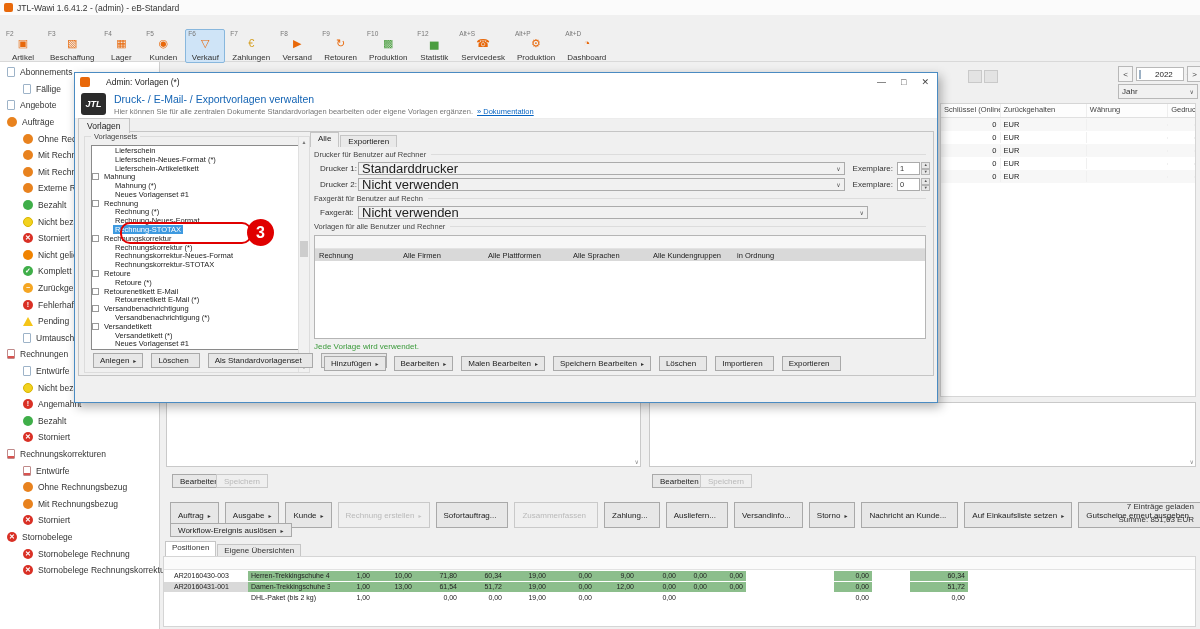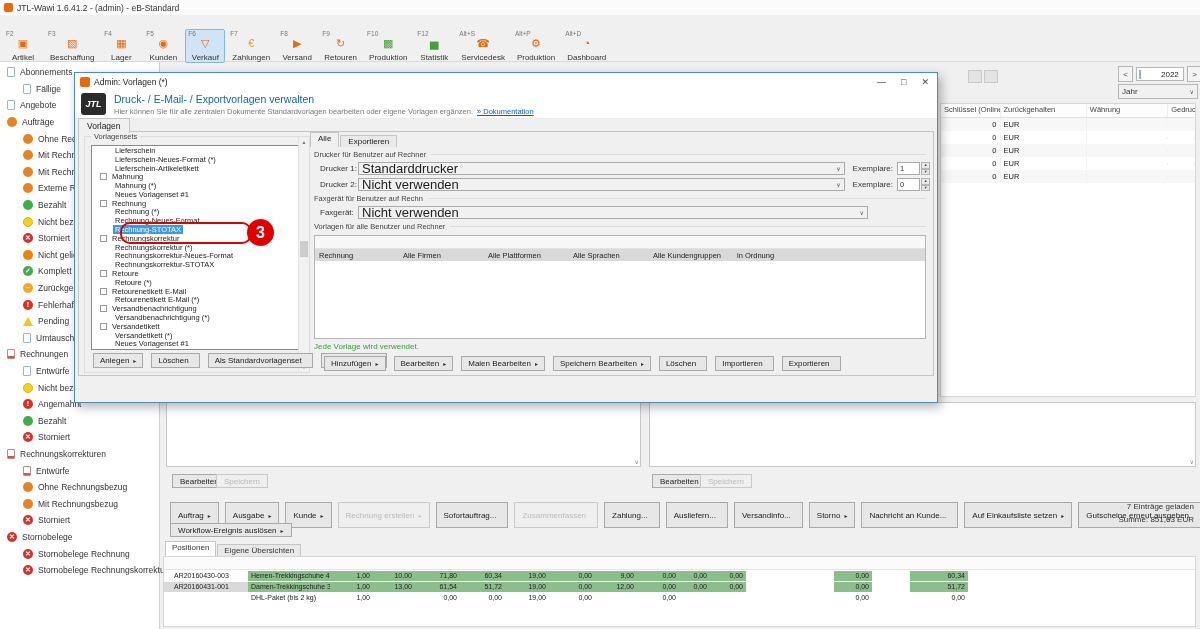--- a/index.html
+++ b/index.html
@@ -40,21 +40,21 @@
   .sic[data-icon="held-icon"]{background:#f5a623}
   .sic[data-icon="held-icon"]::after{content:"−"}
   .sic[data-icon="error-icon"]{background:#d93025}
   .sic[data-icon="error-icon"]::after{content:"!"}
   .sic[data-icon="pending-icon"]{width:0;height:0;border-radius:0;border-left:5px solid transparent;border-right:5px solid transparent;border-bottom:9px solid #f5c518;background:transparent}
   
   #ghostbtns{left:968px;top:70px;display:flex;gap:2px}
   #ghostbtns i{width:12px;height:11px;background:#e3e3e3;border:1px solid #c9c9c9}
   #yearnav{left:1118px;top:66px;display:flex;gap:3px;align-items:center}
   .navbtn{width:13px;height:14px;background:#f4f4f4;border:1px solid #b8b8b8;font-size:8px;display:flex;align-items:center;justify-content:center;color:#444}
-  #yearbox{width:48px;height:14px;background:#fff;border:1px solid #b8b8b8;font-size:8px;display:flex;align-items:center;padding:0 2px;gap:20px;box-sizing:border-box}
+  #yearbox{width:48px;height:14px;background:#fff;border:1px solid #b8b8b8;font-size:8px;display:flex;align-items:center;padding:0 2px;gap:14px;box-sizing:border-box}
   #yearbox .cal{width:7px;height:7px;background:#dfe7ef;border:1px solid #9bb0c4}
   #yearbox .dd{margin-left:auto;color:#555;font-size:6px}
   #periodbox{left:1118px;top:84px;width:80px;height:15px;background:#f1f1f1;border:1px solid #b8b8b8;font-size:8px;display:flex;align-items:center;padding:0 3px;box-sizing:border-box;color:#333}
   #periodbox::after{content:"∨";margin-left:auto;font-size:6px;color:#555}
   #ordertable{left:940px;top:103px;width:256px;height:294px;background:#fff;border:1px solid #d5d5d5;box-sizing:border-box;overflow:hidden}
   .ohead{display:flex;height:13px;border-bottom:1px solid #e0e0e0;background:#fdfdfd}
   .oc{font-size:7.5px;color:#444;padding:1px 3px;box-sizing:border-box;white-space:nowrap;overflow:hidden;border-right:1px solid #eee}
   .oc:nth-child(1){width:60px}.oc:nth-child(2){width:87px}.oc:nth-child(3){width:82px}.oc:nth-child(4){width:27px;border-right:none}
   .orow{display:flex;height:13px;align-items:center}
   .orow:nth-child(odd){background:#f7f7f7}
@@ -91,40 +91,40 @@
   .pc:nth-child(12){width:36px}.pc:nth-child(13){width:88px}.pc:nth-child(14){width:38px}
   .pc:nth-child(15){width:38px}.pc:nth-child(16){width:58px}
   .pc:nth-child(3),.pc:nth-child(4),.pc:nth-child(5),.pc:nth-child(6),.pc:nth-child(7),
   .pc:nth-child(8),.pc:nth-child(9),.pc:nth-child(10),.pc:nth-child(11),.pc:nth-child(12),
   .pc:nth-child(14),.pc:nth-child(16){text-align:right}
   .prow.green .pc:nth-child(n+2){background:#8cbe8c}
   .prow.sel1 .pc:nth-child(1){background:#d9d9d9}
   
   #dialog{left:74px;top:72px;width:864px;height:331px;background:#f0f0f0;border:1px solid #4a8bc2;
           box-shadow:3px 4px 10px rgba(0,0,0,.3);z-index:10;box-sizing:border-box}
-  #dtitle{height:18px;background:#fff;display:flex;align-items:center;padding-left:5px;gap:4px;font-size:8.5px;color:#222}
+  #dtitle{height:18px;background:#fff;display:flex;align-items:center;padding-left:5px;gap:16px;font-size:8.5px;color:#222}
   #dico{width:10px;height:10px;background:#e8680a;border-radius:2px;color:#fff;font-size:5px;font-style:italic;font-weight:bold;
         display:flex;align-items:center;justify-content:center}
   #dctl{position:absolute;right:8px;top:4px;display:flex;gap:15px;font-size:9px;color:#444}
   #dctl span{cursor:default}
   #dheader{left:0;top:18px;width:100%;height:27px;background:#fff;border-bottom:1px solid #ececec}
   #dlogo{position:absolute;left:6px;top:2px;width:25px;height:22px;background:#2b2b2b;border-radius:3px;color:#fff;
          font-size:9px;font-weight:bold;font-style:italic;display:flex;align-items:center;justify-content:center}
   #dh1{position:absolute;left:39px;top:2px;font-size:10.5px;color:#1464b4}
   #dsub{position:absolute;left:39px;top:16px;font-size:7.5px;color:#777;white-space:nowrap}
   #dsub a{color:#0563c1;text-decoration:underline;margin-left:4px}
   #dtab{left:3px;top:45px;height:14px;padding:0 8px;background:#f0f0f0;border:1px solid #c5c5c5;border-bottom:none;
         font-size:8.5px;display:flex;align-items:center;z-index:2}
   #dbody{left:3px;top:58px;width:856px;height:245px;border:1px solid #c5c5c5;background:#f0f0f0;box-sizing:border-box}
   
   #gleft{position:absolute;left:5px;top:4px;width:224px;height:235px;border:1px solid #dcdcdc}
   #gleft>.glabel{position:absolute;top:-5px;left:6px;background:#f0f0f0;padding:0 3px;font-size:7.5px;color:#444}
   #tree{position:absolute;left:6px;top:8px;width:212px;height:203px;background:#fff;border:1px solid #8a8a8a;overflow:hidden}
   .trow{height:8.8px;display:flex;align-items:center;font-size:7.5px;color:#222;white-space:nowrap}
-  .trow.lvl0{padding-left:8px}
+  .trow.lvl0{}
   .trow.lvl1{padding-left:21px}
   .tg{display:none}
   .tg[data-g]{display:inline-flex;width:7px;height:7px;border:1px solid #999;box-sizing:border-box;align-items:center;justify-content:center;
               font-size:6px;color:#444;margin-right:3px;background:#fff;line-height:5px}
   .tlab{padding:0 2px}
   .trow.sel .tlab{background:#3e9ae0;color:#fff}
   #tsb{position:absolute;right:0;top:0;width:11px;height:100%;background:#f1f1f1;border-left:1px solid #e0e0e0;box-sizing:border-box}
   #tsb .up,#tsb .dn{position:absolute;left:0;width:100%;text-align:center;font-size:5px;color:#777}
   #tsb .up{top:2px}#tsb .dn{bottom:2px}
   #tsb .thumb{position:absolute;left:1px;right:1px;top:104px;height:16px;background:#cdcdcd}

